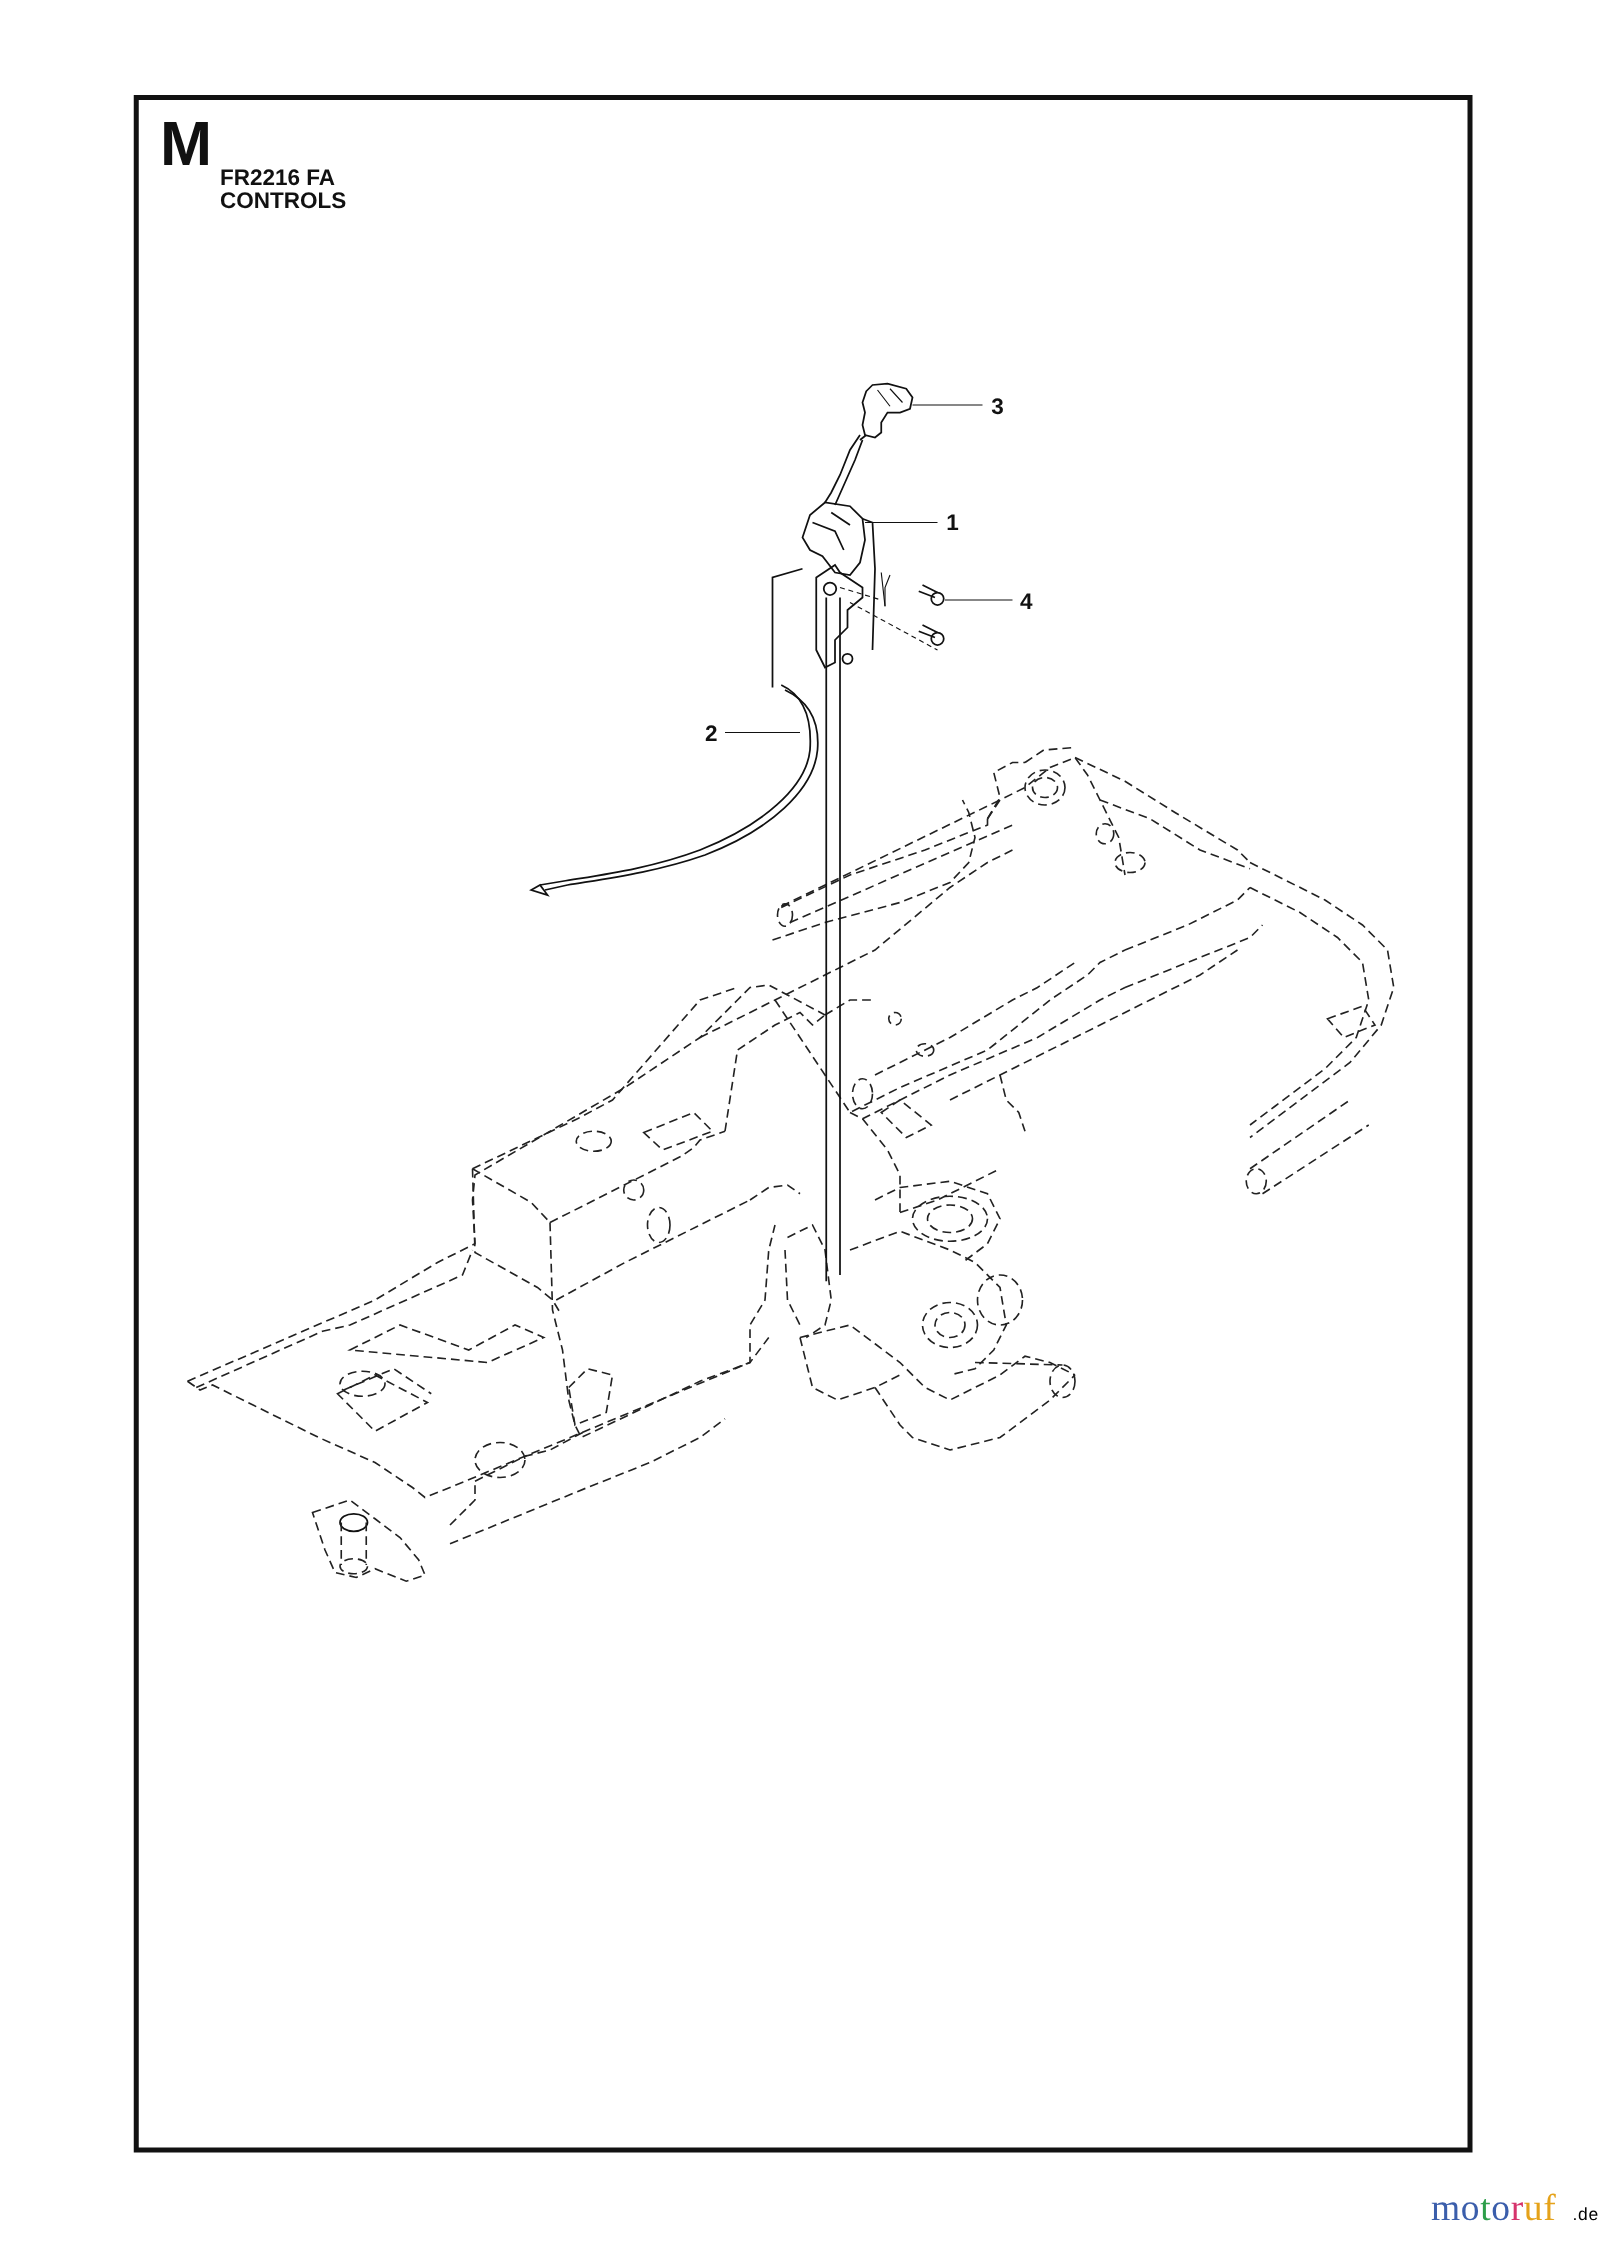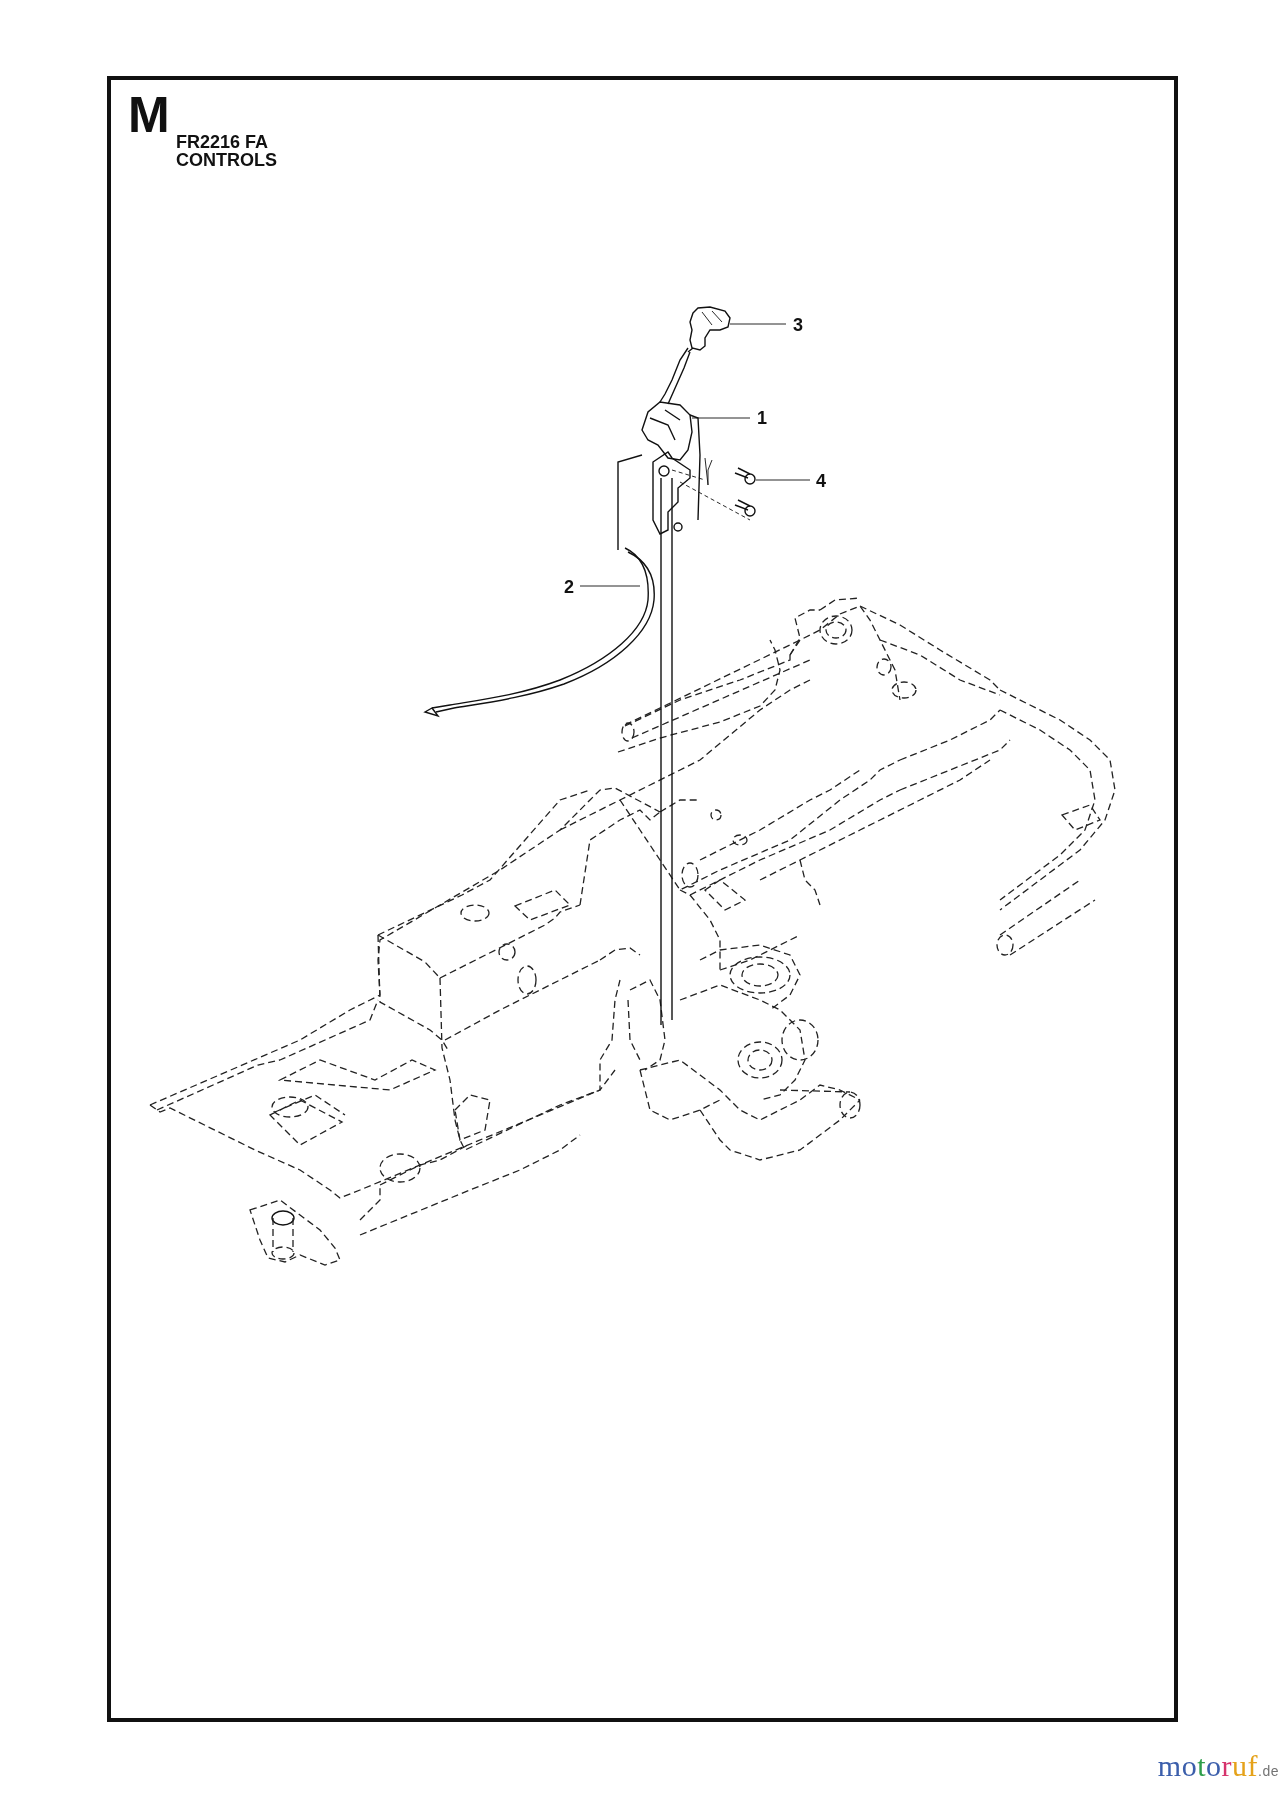--- a/index.html
+++ b/index.html
@@ -4,21 +4,21 @@
 <style>
   html, body { margin: 0; padding: 0; background: #ffffff; }
   body { width: 1285px; height: 1800px; position: relative; overflow: hidden; font-family: "Liberation Sans", sans-serif; }
   .frame { position: absolute; left: 107px; top: 76px; width: 1063px; height: 1638px; border: 4px solid #111; box-sizing: content-box; }
   .section-letter { position: absolute; left: 128px; top: 90px; font-family: "Liberation Sans", sans-serif; font-weight: bold; font-size: 50px; line-height: 50px; color: #111; letter-spacing: -1px; }
   .title-block { position: absolute; left: 176px; top: 93px; font-family: "Liberation Sans", sans-serif; font-weight: bold; font-size: 18px; line-height: 18px; color: #111; margin-top: 40px; }
   .title-block div { height: 18px; }
   svg.drawing { position: absolute; left: 0; top: 0; }
   .callout { font-family: "Liberation Sans", sans-serif; font-weight: bold; font-size: 18px; fill: #111; }
   .watermark { position: absolute; right: 6px; bottom: 14px; font-family: "Liberation Serif", serif; font-size: 30px; line-height: 30px; letter-spacing: 0.5px; }
-  .watermark .sfx { font-family: "Liberation Sans", sans-serif; font-size: 14px; color: #737373; }
+  .watermark .sfx { font-family: "Liberation Sans", sans-serif; font-size: 14px; color: #000000; margin-left: 13px; }
   .dash { fill: none; stroke: #222; stroke-width: 1.3; stroke-dasharray: 7 4; }
   .solid { fill: none; stroke: #111; stroke-width: 1.4; }
   .thin { fill: none; stroke: #111; stroke-width: 0.9; }
 </style>
 </head>
 <body>
 
 <div class="frame"></div>
 
 <div class="section-letter">M</div>

